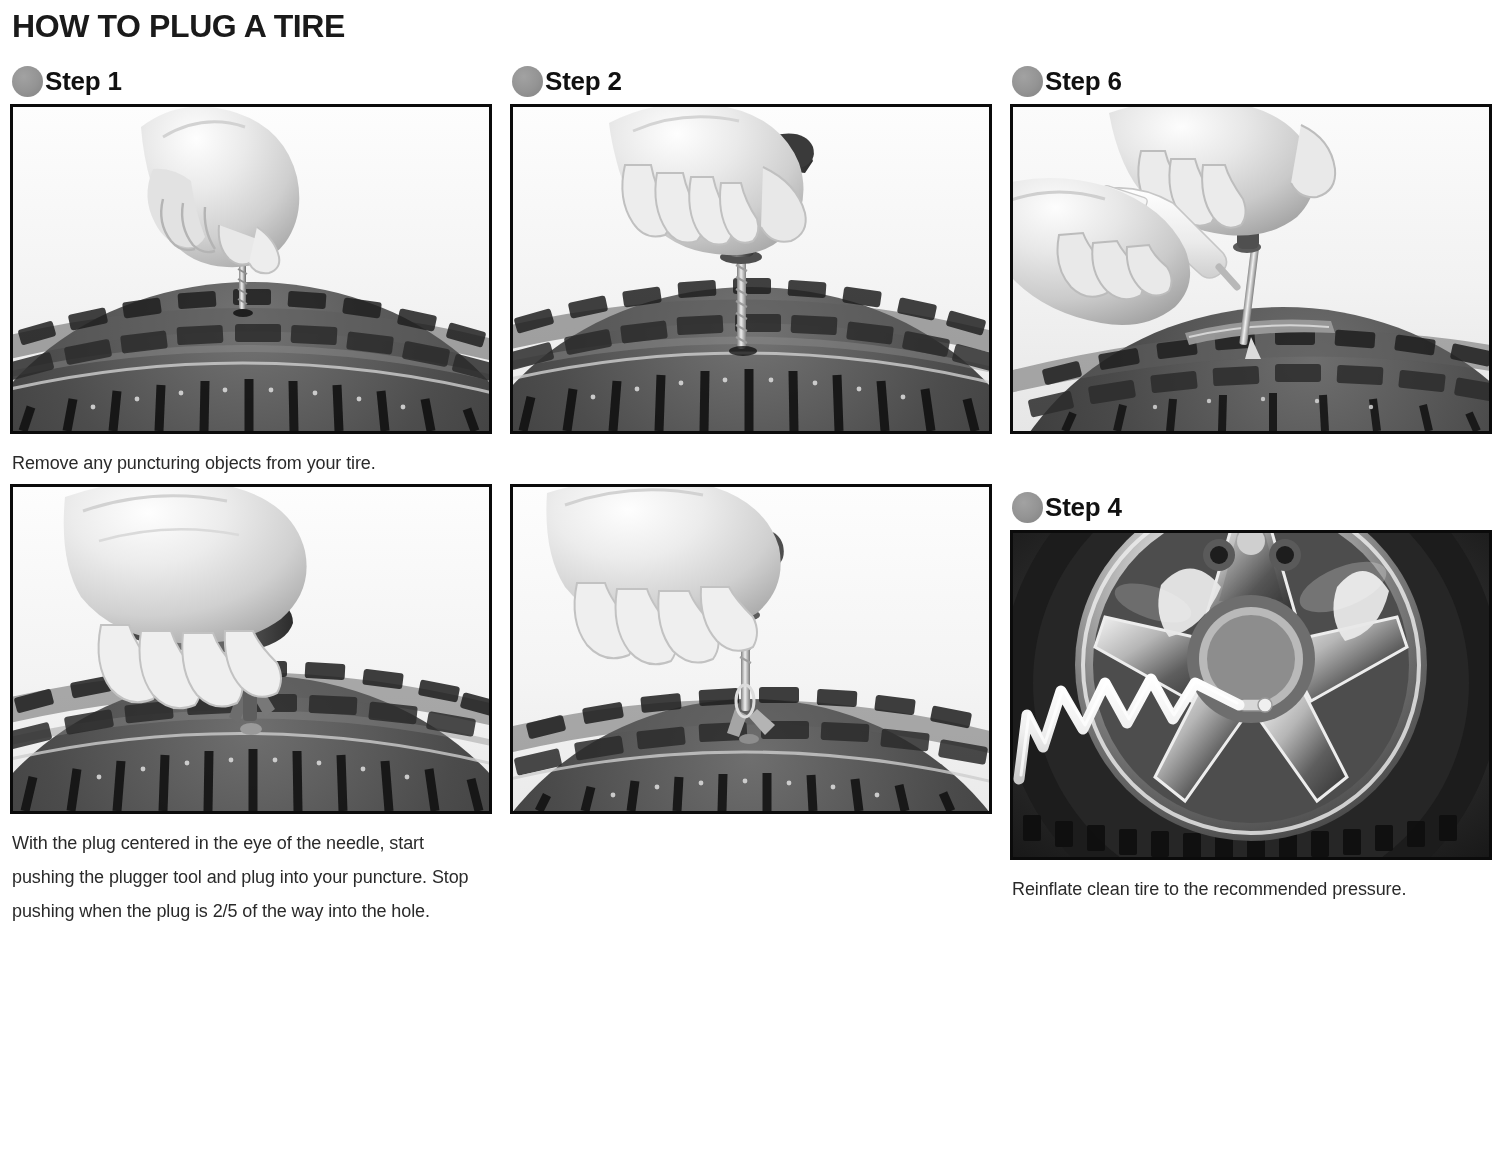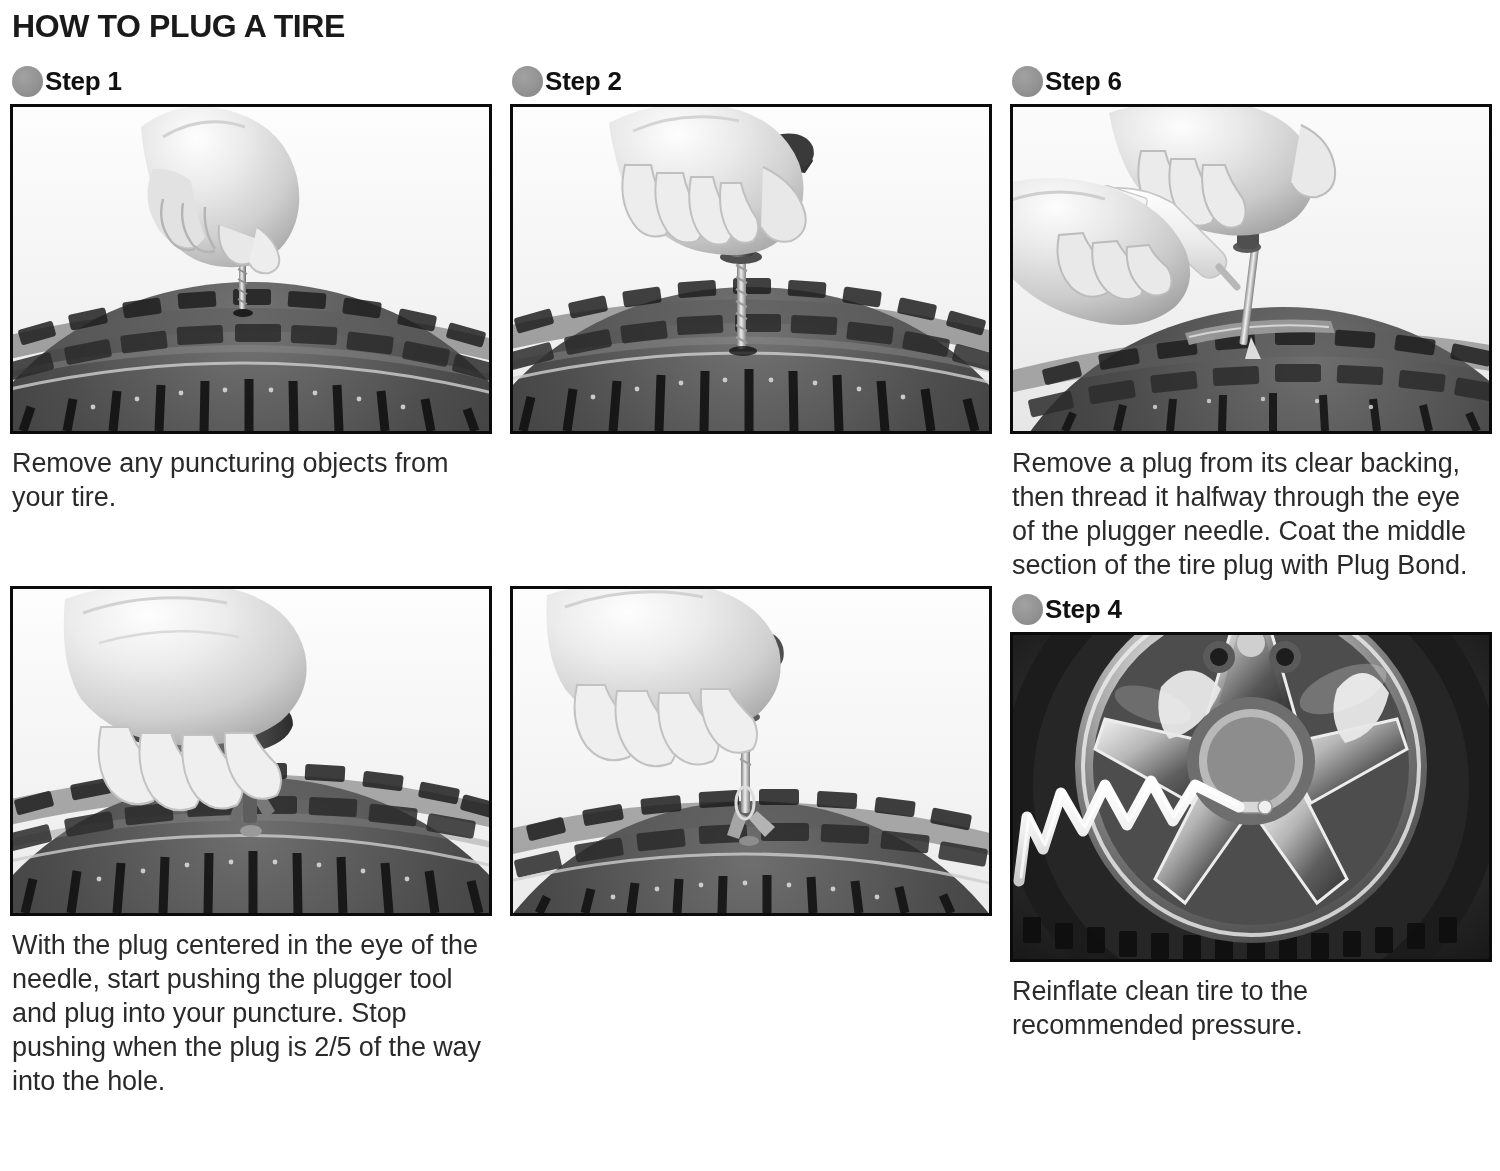--- a/index.html
+++ b/index.html
@@ -58,21 +58,21 @@
     border: 3px solid #0b0b0b;
     width: 482px;
     height: 330px;
     overflow: hidden;
     position: relative;
     background: #f2f2f2;
   }
   .photo { position: absolute; inset: 0; }
 
   .caption {
-    font-size: 27px;
+    font-size: 18px;
     line-height: 34px;
     color: #2a2a2a;
     padding: 12px 6px 0 2px;
     font-weight: 300;
     letter-spacing: -0.1px;
   }
 </style>
 </head>
 <body>
 
@@ -450,21 +450,20 @@
               <g fill="#e9e9e9" stroke="#bcbcbc" stroke-width="2">
                 <path d="M46 128 Q 40 160 58 180 Q 74 196 94 186 Q 102 174 94 160 Q 76 142 70 126 Z"></path>
                 <path d="M80 136 Q 76 166 94 184 Q 110 198 128 188 Q 134 176 126 162 Q 110 146 104 134 Z"></path>
                 <path d="M114 140 Q 112 166 128 182 Q 142 194 156 184 Q 162 172 154 160 Q 140 148 136 138 Z"></path>
               </g>
               <path d="M-10 96 Q 40 76 92 92" fill="none" stroke="#cfcfcf" stroke-width="3"></path>
             </g>
           </svg>
         </div>
       </div>
-      <div class="caption">Remove a plug from its clear backing, then thread it halfway through the eye of the plugger needle. Coat the middle section of the tire plug with Plug Bond.</div>
     </div>
 
     <div class="cell">
       <div class="photo-frame">
         <div class="photo">
           <svg viewBox="0 0 476 324" width="476" height="324" preserveAspectRatio="none">
             <defs>
               <linearGradient id="bg4" x1="0" y1="0" x2="0" y2="1">
                 <stop offset="0" stop-color="#fdfdfd"></stop>
                   <stop offset="0.6" stop-color="#f3f3f3"></stop>

